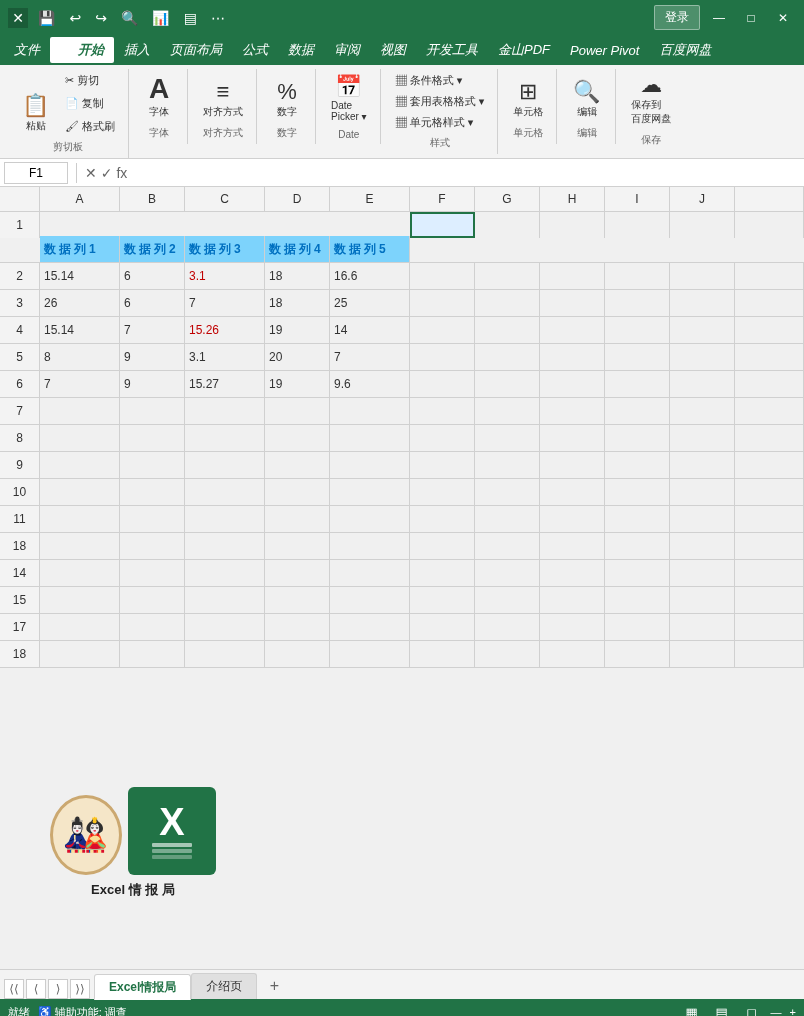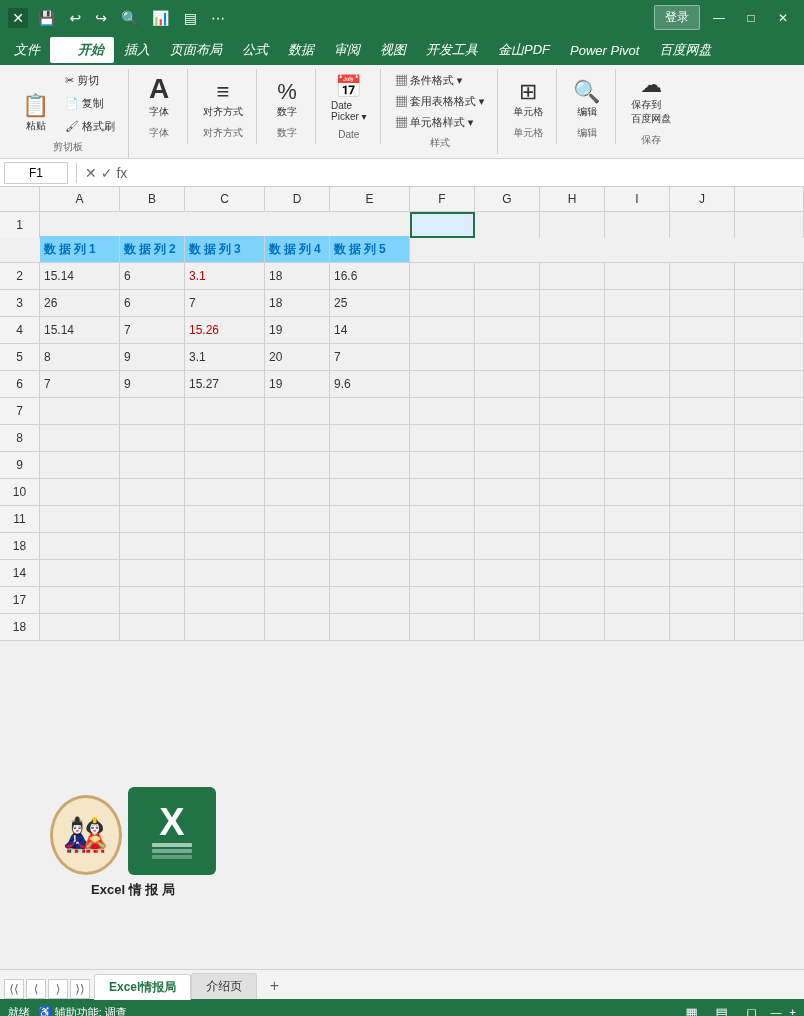--- a/index.html
+++ b/index.html
@@ -621,20 +621,34 @@
           <div class="grid-cell cw-D"></div>
           <div class="grid-cell cw-E"></div>
           <div class="grid-cell cw-F"></div>
           <div class="grid-cell cw-G"></div>
           <div class="grid-cell cw-H"></div>
           <div class="grid-cell cw-I"></div>
           <div class="grid-cell cw-J"></div>
           <div class="grid-cell cw-rest"></div>
         </div>
         <div class="grid-row">
+          <div class="row-num cw-rn">15</div>
+          <div class="grid-cell cw-A"></div>
+          <div class="grid-cell cw-B"></div>
+          <div class="grid-cell cw-C"></div>
+          <div class="grid-cell cw-D"></div>
+          <div class="grid-cell cw-E"></div>
+          <div class="grid-cell cw-F"></div>
+          <div class="grid-cell cw-G"></div>
+          <div class="grid-cell cw-H"></div>
+          <div class="grid-cell cw-I"></div>
+          <div class="grid-cell cw-J"></div>
+          <div class="grid-cell cw-rest"></div>
+        </div>
+        <div class="grid-row">
           <div class="row-num cw-rn">17</div>
           <div class="grid-cell cw-A"></div>
           <div class="grid-cell cw-B"></div>
           <div class="grid-cell cw-C"></div>
           <div class="grid-cell cw-D"></div>
           <div class="grid-cell cw-E"></div>
           <div class="grid-cell cw-F"></div>
           <div class="grid-cell cw-G"></div>
           <div class="grid-cell cw-H"></div>
           <div class="grid-cell cw-I"></div>

